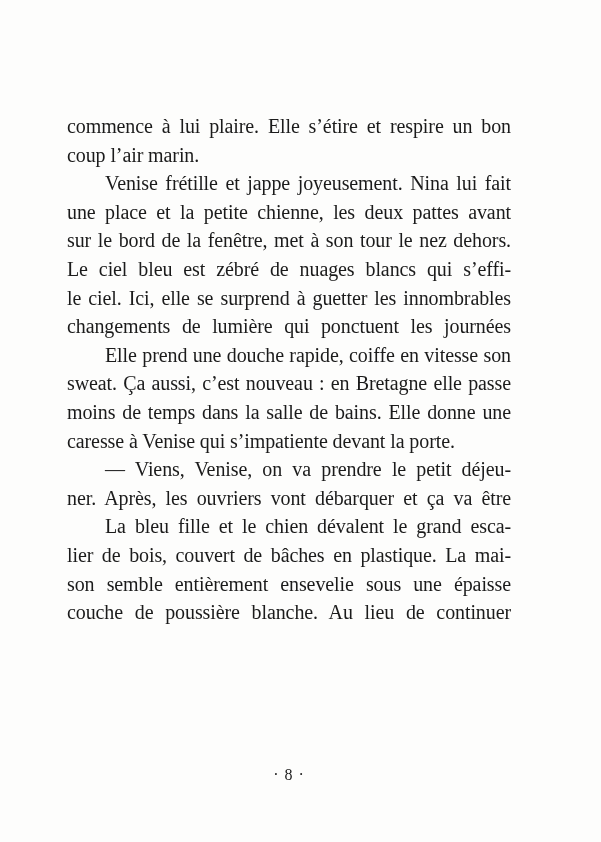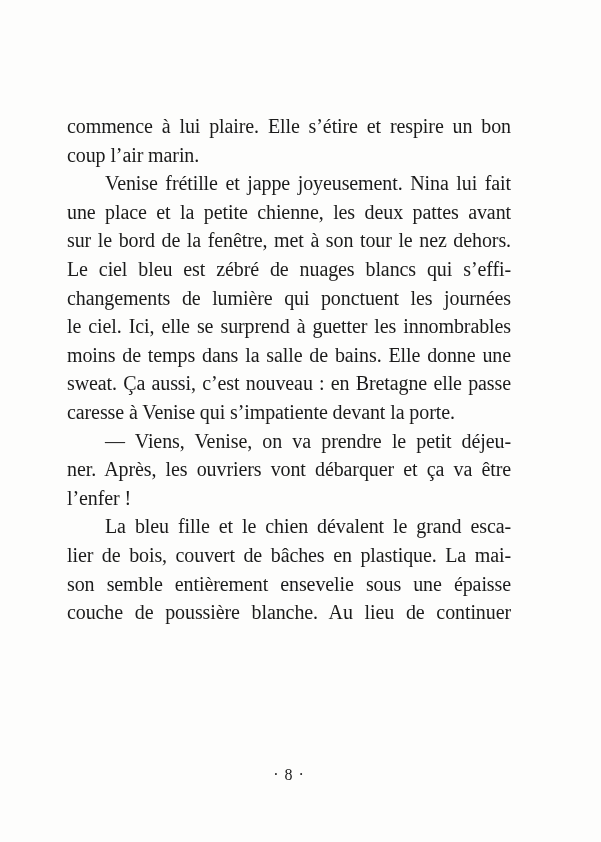--- a/index.html
+++ b/index.html
@@ -57,28 +57,28 @@
 
 <div class="page">
 
   <div class="text-block">
     <div class="line">commence à lui plaire. Elle s’étire et respire un bon</div>
     <div class="line plast">coup l’air marin.</div>
     <div class="line indent">Venise frétille et jappe joyeusement. Nina lui fait</div>
     <div class="line">une place et la petite chienne, les deux pattes avant</div>
     <div class="line">sur le bord de la fenêtre, met à son tour le nez dehors.</div>
     <div class="line">Le ciel bleu est zébré de nuages blancs qui s’effi-</div>
+    <div class="line">le ciel. Ici, elle se surprend à guetter les innombrables</div>
     <div class="line">changements de lumière qui ponctuent les journées</div>
-    <div class="line">le ciel. Ici, elle se surprend à guetter les innombrables</div>
+    <div class="line indent">Elle prend une douche rapide, coiffe en vitesse son</div>
+    <div class="line">sweat. Ça aussi, c’est nouveau : en Bretagne elle passe</div>
     <div class="line">moins de temps dans la salle de bains. Elle donne une</div>
-    <div class="line">sweat. Ça aussi, c’est nouveau : en Bretagne elle passe</div>
     <div class="line plast">caresse à Venise qui s’impatiente devant la porte.</div>
     <div class="line indent">— Viens, Venise, on va prendre le petit déjeu-</div>
     <div class="line">ner. Après, les ouvriers vont débarquer et ça va être</div>
-    <div class="line plast">l’enfer !</div>
     <div class="line indent">La bleu fille et le chien dévalent le grand esca-</div>
     <div class="line">lier de bois, couvert de bâches en plastique. La mai-</div>
     <div class="line">son semble entièrement ensevelie sous une épaisse</div>
     <div class="line">couche de poussière blanche. Au lieu de continuer</div>
   </div>
 
   <div class="folio">· 8 ·</div>
 
 </div>
 

